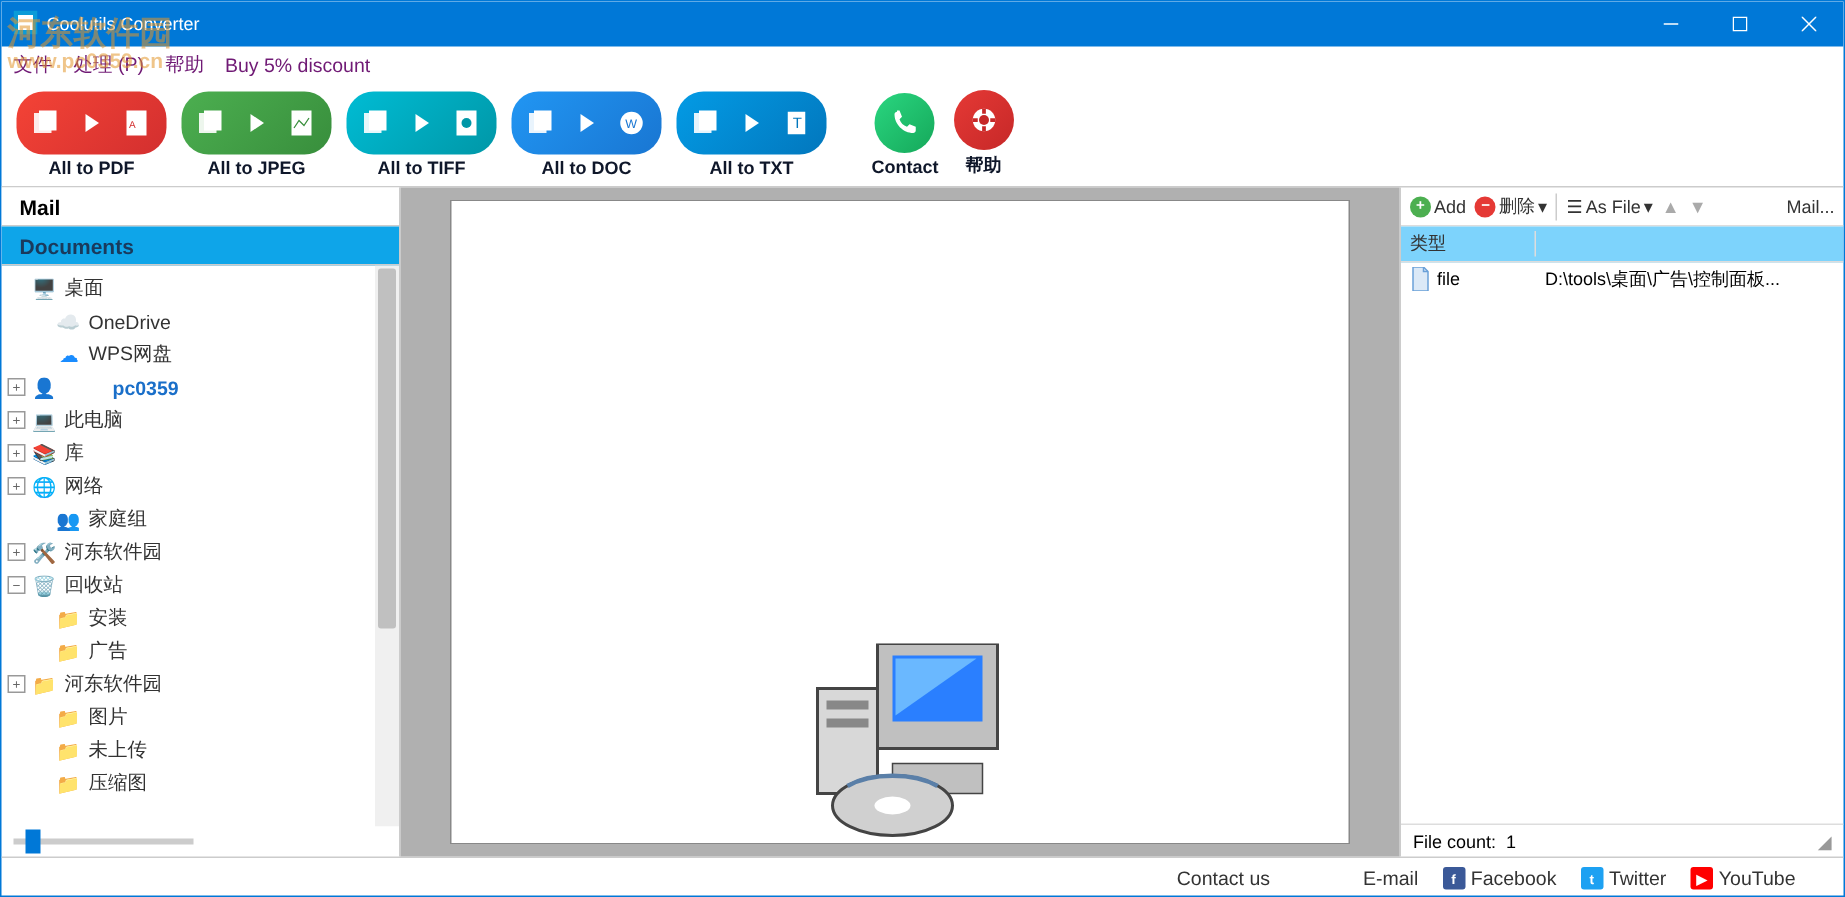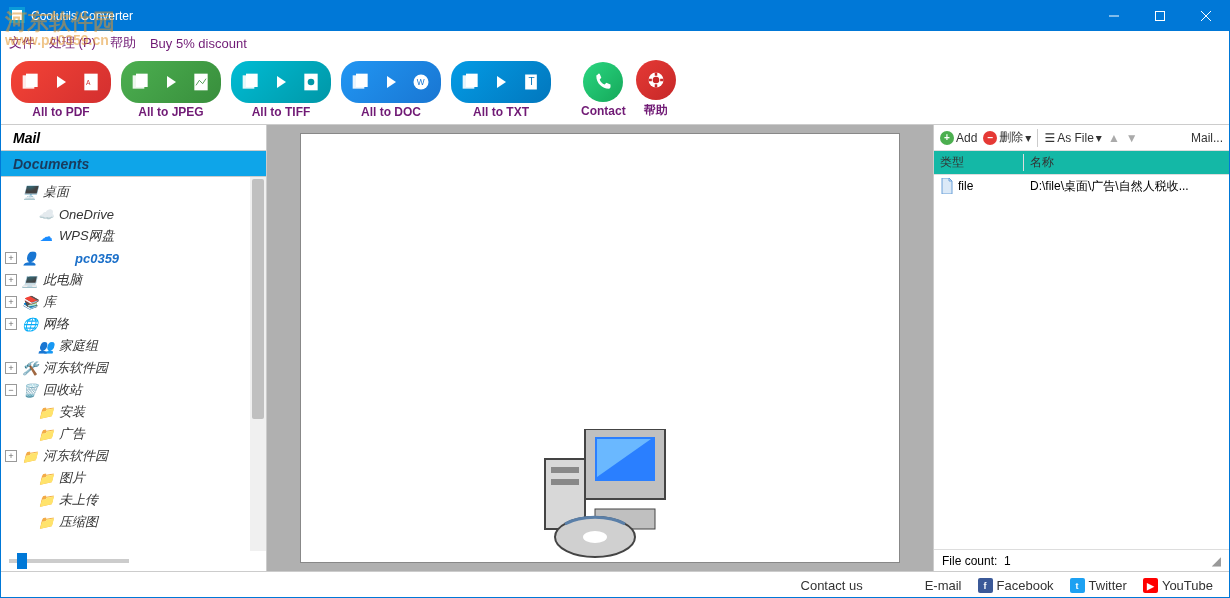--- a/index.html
+++ b/index.html
@@ -10,33 +10,33 @@
 .winbtns { display: flex; height: 100%; }
 .winbtn { width: 46px; height: 30px; display: flex; align-items: center; justify-content: center; cursor: pointer; }
 .menubar { height: 24px; display: flex; align-items: center; padding-left: 8px; gap: 14px; font-size: 13px; color: #701a75; }
 .menubar span { cursor: pointer; }
 .watermark { position: absolute; top: 10px; left: 4px; color: rgba(226,150,41,0.55); font-size: 22px; font-weight: bold; pointer-events: none; z-index: 100; line-height: 1; }
 .watermark .url { font-size:14px; color: rgba(226,150,41,0.55); }
 .toolbar { height: 70px; display: flex; align-items: center; padding: 4px 10px; gap: 10px; border-bottom: 1px solid #ccc; }
 .tbtn { display: flex; flex-direction: column; align-items: center; gap: 2px; cursor: pointer; }
 .tbtn .pill { width: 100px; height: 42px; border-radius: 18px; display: flex; align-items: center; justify-content: space-between; padding: 0 10px; color: #fff; position: relative; }
 .tbtn .pill.sm { width: 40px; height: 40px; border-radius: 50%; justify-content: center; }
-.tbtn .lbl { font-size: 12px; font-weight: bold; color: #701a75; }
+.tbtn .lbl { font-size: 12px; font-weight: bold; color: #0f172a; }
 .pill svg { width: 20px; height: 20px; }
 .arrow { width: 0; height: 0; border-top: 6px solid transparent; border-bottom: 6px solid transparent; border-left: 9px solid #fff; }
 .red { background: linear-gradient(135deg,#f44336,#d32f2f); }
 .cyan { background: linear-gradient(135deg,#00bcd4,#0097a7); }
 .green { background: linear-gradient(135deg,#4caf50,#388e3c); }
 .blue { background: linear-gradient(135deg,#2196f3,#1976d2); }
 .teal { background: linear-gradient(135deg,#26a69a,#00897b); }
 .azure { background: linear-gradient(135deg,#039be5,#0277bd); }
 .greenc { background: linear-gradient(135deg,#2ad680,#15a85a); }
 .redc { background: linear-gradient(135deg,#e53935,#c62828); }
 .content { display: flex; height: calc(598px - 30px - 24px - 70px - 28px); }
-.leftpanel { width: 266px; border-right: 1px solid #ccc; display: flex; flex-direction: column; font-style: italic; }
+.leftpanel { width: 266px; border-right: 1px solid #ccc; display: flex; flex-direction: column; }
 .tabh { height: 26px; display: flex; align-items: center; padding-left: 12px; font-weight: bold; font-size: 14px; border-bottom: 1px solid #ccc; background: #fff; }
 .tabh.active { background: #0ea5e9; color: #1a3a5c; }
 .tree { flex: 1; overflow-y: auto; padding: 4px 0; position: relative; font-size: 13px; }
 .treescroll { position: absolute; right:0; top:0; bottom:0; width:16px; background:#f0f0f0; }
 .treescroll .thumb { position:absolute; left:2px; right:2px; background:#c0c0c0; border-radius:2px; }
 .node { display: flex; align-items: center; height: 22px; padding-left: 4px; gap: 4px; cursor: pointer; white-space:nowrap; }
 .node .exp { width: 12px; height: 12px; display: inline-flex; align-items: center; justify-content: center; font-size: 9px; color: #666; border: 1px solid #999; background:#fff; }
 .node .exp.hidden { border:none; background:transparent; }
 .node .ico { width: 18px; display: inline-flex; align-items: center; justify-content: center; }
 .node.ind1 { padding-left: 20px; }
@@ -47,29 +47,29 @@
 .slider .knob { position: absolute; top: -6px; left: 8px; width: 10px; height: 16px; background: #0078d7; }
 .preview { flex: 1; background: #b0b0b0; padding: 8px; display: flex; align-items: stretch; justify-content: center; position:relative; }
 .page { width: 600px; background: #fff; border: 1px solid #888; position: relative; overflow:hidden; }
 .pcicon { position: absolute; left: 50%; transform: translateX(-50%); bottom: 0; }
 .rightpanel { width: 296px; border-left: 1px solid #ccc; display: flex; flex-direction: column; }
 .rtool { height: 26px; display: flex; align-items: center; padding: 0 6px; gap: 6px; border-bottom: 1px solid #ddd; }
 .rtbtn { display: flex; align-items: center; gap: 2px; font-size: 12px; color: #333; cursor: pointer; }
 .rtbtn .ci { width: 14px; height: 14px; border-radius: 50%; display: inline-flex; align-items:center; justify-content:center; color:#fff; font-size:10px; font-weight:bold; }
 .ci.g { background: #4caf50; } .ci.r { background: #e53935; }
 .sep { width: 1px; height: 18px; background: #ccc; }
-.rhead { height: 24px; display: flex; align-items: center; border-bottom: 1px solid #ddd; background: #14b8a6; font-size: 12px; color: #333; }
+.rhead { height: 24px; display: flex; align-items: center; border-bottom: 1px solid #ddd; background: #7dd3fc; font-size: 12px; color: #333; }
 .rhead .col1 { width: 90px; padding-left: 6px; border-right: 1px solid #ddd; }
 .rhead .col2 { flex:1; padding-left: 6px; }
 .rlist { flex:1; overflow:auto; }
 .rrow { height: 22px; display: flex; align-items: center; font-size: 12px; }
 .rrow .col1 { width: 90px; padding-left: 6px; display:flex; align-items:center; gap:4px; }
 .rrow .col2 { flex:1; padding-left: 6px; white-space:nowrap; overflow:hidden; text-overflow:ellipsis; }
 .rfoot { height: 22px; border-top: 1px solid #ddd; display:flex; align-items:center; padding:0 8px; font-size:12px; justify-content:space-between; }
-.statusbar { height: 28px; border-top: 1px solid #ccc; display: flex; align-items: center; justify-content: flex-end; padding: 0 16px; gap: 16px; font-size: 13px; color: #333; }
+.statusbar { height: 28px; border-top: 1px solid #ccc; display: flex; align-items: center; justify-content: flex-end; padding: 0 32px; gap: 16px; font-size: 13px; color: #333; }
 .statusbar .item { display:flex; align-items:center; gap:4px; cursor:pointer; }
 .sico { width:15px; height:15px; display:inline-flex; align-items:center; justify-content:center; border-radius:2px; color:#fff; font-size:9px; font-weight:bold; }
 .fb { background:#3b5998; } .tw { background:#1da1f2; } .yt { background:#ff0000; }
 .fileico { width:14px; height:16px; }
 </style>
 </head>
 <body>
 
 <div class="watermark">
   <div>河东软件园</div>
@@ -337,32 +337,31 @@
         </div>
       <div class="rtbtn" style="color:#aaa;">▲</div>
       <div class="rtbtn" style="color:#aaa;">▼</div>
       <div style="flex:1"></div>
       <div class="rtbtn">
           <span>Mail...</span>
         </div>
     </div>
     <div class="rhead">
       <div class="col1">类型</div>
-      <div class="col2">名称</div>
     </div>
     <div class="rlist">
       <div class="rrow">
         <div class="col1">
             <svg class="fileico" viewBox="0 0 14 16">
               <path d="M2 0h7l3 3v13H2z" fill="#dbe9f7" stroke="#6aa0d8"></path>
               <path d="M9 0v3h3" fill="none" stroke="#6aa0d8"></path>
             </svg>
             <span>file</span>
           </div>
-        <div class="col2">D:\file\桌面\广告\自然人税收...</div>
+        <div class="col2">D:\tools\桌面\广告\控制面板...</div>
       </div>
     </div>
     <div class="rfoot">
       <span><span>File count:</span>&nbsp;&nbsp;<span>1</span></span>
       <span style="color:#999;">◢</span>
     </div>
   </div>
 </div>
 
 <div class="statusbar">

